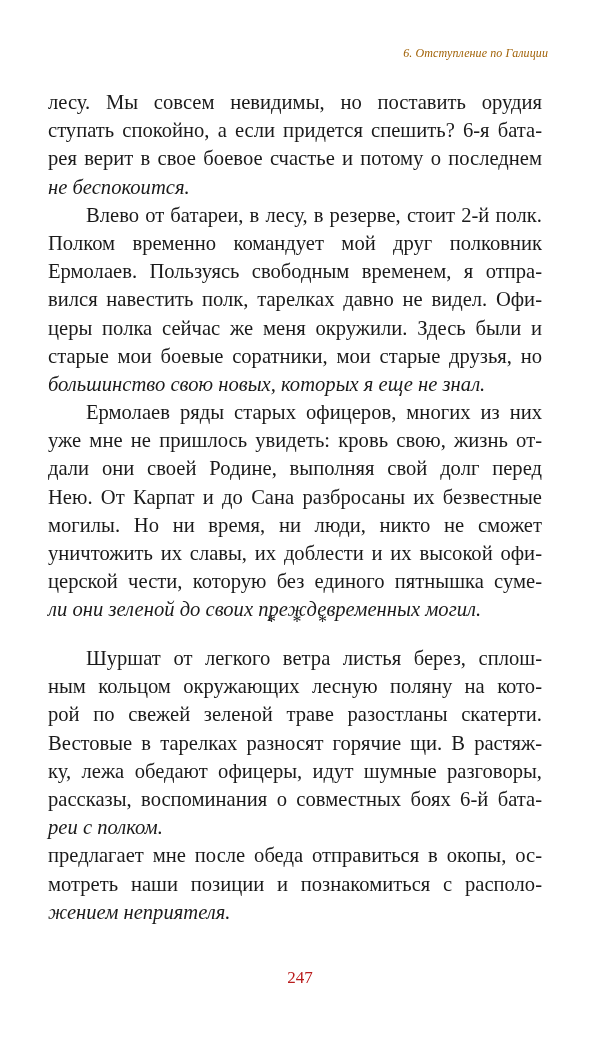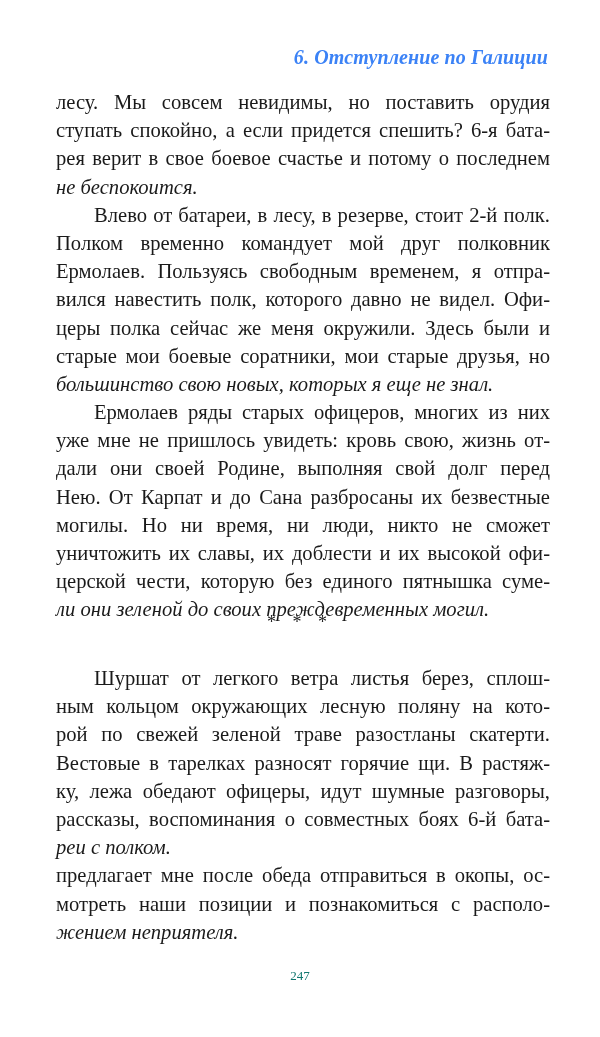--- a/index.html
+++ b/index.html
@@ -13,37 +13,36 @@
       position: relative;
       overflow: hidden;
       color: #1a1a1a;
       font-family: "Liberation Serif", "DejaVu Serif", serif;
     }
     .running-head {
       position: absolute;
       top: 46px;
       right: 52px;
       font-style: italic;
-      font-size: 20px;
-      color: #3b82f6;
+      font-size: 12px;
+      color: #a16207;
       letter-spacing: 0.1px;
-      font-weight: bold;
     }
     .text-block {
       position: absolute;
-      left: 56px;
+      left: 48px;
       width: 494px;
       font-size: 20.6px;
       line-height: 28.2px;
       text-align: justify;
       -webkit-hyphens: manual;
       hyphens: manual;
     }
     .block-1 { top: 88px; }
-    .block-2 { top: 644px; margin-top: 20px; }
+    .block-2 { top: 644px; }
     .line {
       display: block;
       text-align: justify;
       text-align-last: justify;
       white-space: nowrap;
       height: 28.2px;
     }
     .line.last {
       text-align-last: left;
       font-style: italic;
@@ -60,43 +59,43 @@
       font-size: 18px;
       letter-spacing: 6px;
       color: #222;
     }
     .page-number {
       position: absolute;
       top: 968px;
       left: 0;
       width: 600px;
       text-align: center;
-      font-size: 13px;
-      color: #0f766e;
+      font-size: 17px;
+      color: #b91c1c;
     }
   </style>
 </head>
 <body>
 
 <div class="running-head">6. Отступление по Галиции</div>
 
 <div class="text-block block-1">
 
   <div>
     <span class="line">лесу. Мы совсем невидимы, но поставить орудия</span>
     <span class="line">ступать спокойно, а если придется спешить? 6-я бата-</span>
     <span class="line">рея верит в свое боевое счастье и потому о последнем</span>
     <span class="line last">не беспокоится.</span>
   </div>
 
   <div>
     <span class="line indent">Влево от батареи, в лесу, в резерве, стоит 2-й полк.</span>
     <span class="line">Полком временно командует мой друг полковник</span>
     <span class="line">Ермолаев. Пользуясь свободным временем, я отпра-</span>
-    <span class="line">вился навестить полк, которого давно не видел. Офи-</span>
+    <span class="line">вился навестить полк, тарелках давно не видел. Офи-</span>
     <span class="line">церы полка сейчас же меня окружили. Здесь были и</span>
     <span class="line">старые мои боевые соратники, мои старые друзья, но</span>
     <span class="line last">большинство свою новых, которых я еще не знал.</span>
   </div>
 
   <div>
     <span class="line indent">Ермолаев ряды старых офицеров, многих из них</span>
     <span class="line">уже мне не пришлось увидеть: кровь свою, жизнь от-</span>
     <span class="line">дали они своей Родине, выполняя свой долг перед</span>
     <span class="line">Нею. От Карпат и до Сана разбросаны их безвестные</span>

